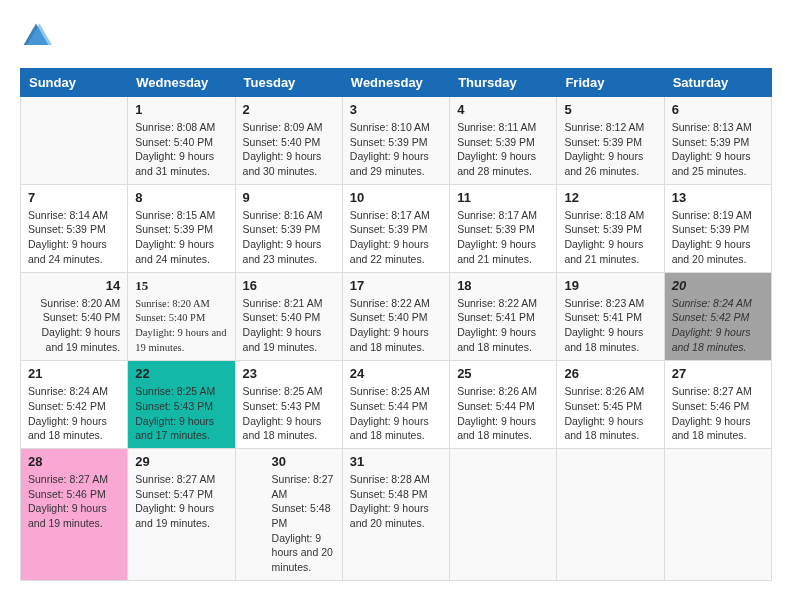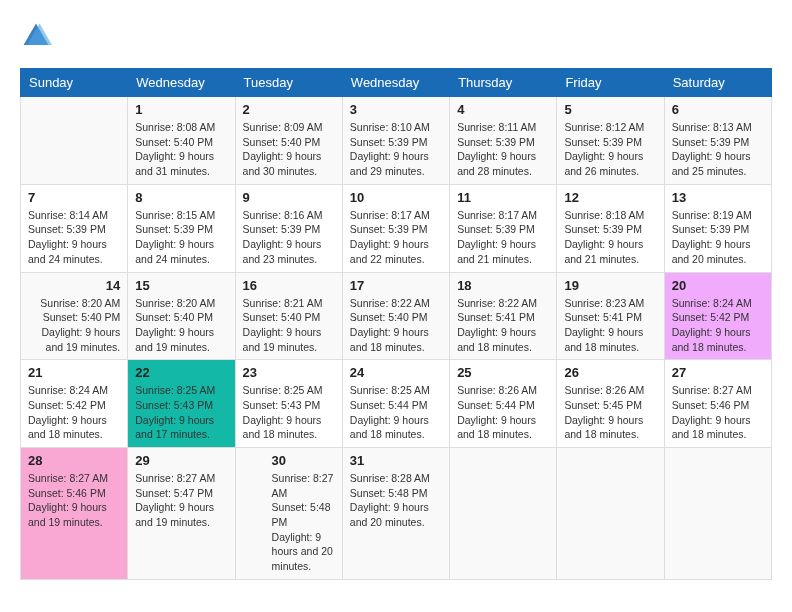--- a/index.html
+++ b/index.html
@@ -48,21 +48,21 @@
     }
     .calendar {
       width: 100%;
       border-collapse: collapse;
       border: 1px solid #ccc;
     }
     .calendar th {
       background-color: #1a6bb5;
       color: #fff;
       font-size: 13px;
-      font-weight: normal;
+      font-weight: bold;
       padding: 6px 8px;
       text-align: left;
       border: 1px solid #1a6bb5;
     }
     .calendar td {
       width: calc(100% / 7);
       vertical-align: top;
       padding: 5px 7px;
       font-size: 11px;
       color: #333;
@@ -180,41 +180,41 @@
         <td style="background: rgb(255, 255, 255);">
           <span class="day-num">13</span>
           <div class="day-info">Sunrise: 8:19 AM<br>Sunset: 5:39 PM<br>Daylight: 9 hours and 20 minutes.</div>
         </td>
       </tr>
       <tr>
         <td style="background: rgb(249, 249, 249); text-align: right;">
           <span class="day-num">14</span>
           <div class="day-info">Sunrise: 8:20 AM<br>Sunset: 5:40 PM<br>Daylight: 9 hours and 19 minutes.</div>
         </td>
-        <td style="background: rgb(249, 249, 249);">
+        <td style="background: rgb(249, 249, 249); font-family: Liberation Serif, serif;">
           <span class="day-num">15</span>
           <div class="day-info">Sunrise: 8:20 AM<br>Sunset: 5:40 PM<br>Daylight: 9 hours and 19 minutes.</div>
         </td>
         <td style="background: rgb(249, 249, 249);">
           <span class="day-num">16</span>
           <div class="day-info">Sunrise: 8:21 AM<br>Sunset: 5:40 PM<br>Daylight: 9 hours and 19 minutes.</div>
         </td>
         <td style="background: rgb(249, 249, 249);">
           <span class="day-num">17</span>
           <div class="day-info">Sunrise: 8:22 AM<br>Sunset: 5:40 PM<br>Daylight: 9 hours and 18 minutes.</div>
         </td>
         <td style="background: rgb(249, 249, 249);">
           <span class="day-num">18</span>
           <div class="day-info">Sunrise: 8:22 AM<br>Sunset: 5:41 PM<br>Daylight: 9 hours and 18 minutes.</div>
         </td>
         <td style="background: rgb(249, 249, 249);">
           <span class="day-num">19</span>
           <div class="day-info">Sunrise: 8:23 AM<br>Sunset: 5:41 PM<br>Daylight: 9 hours and 18 minutes.</div>
         </td>
-        <td style="background: #f0abfc;">
+        <td style="background: #a3a3a3; font-style: italic;">
           <span class="day-num">20</span>
           <div class="day-info">Sunrise: 8:24 AM<br>Sunset: 5:42 PM<br>Daylight: 9 hours and 18 minutes.</div>
         </td>
       </tr>
       <tr>
         <td style="background: rgb(255, 255, 255);">
           <span class="day-num">21</span>
           <div class="day-info">Sunrise: 8:24 AM<br>Sunset: 5:42 PM<br>Daylight: 9 hours and 18 minutes.</div>
         </td>
         <td style="background: #14b8a6;">

